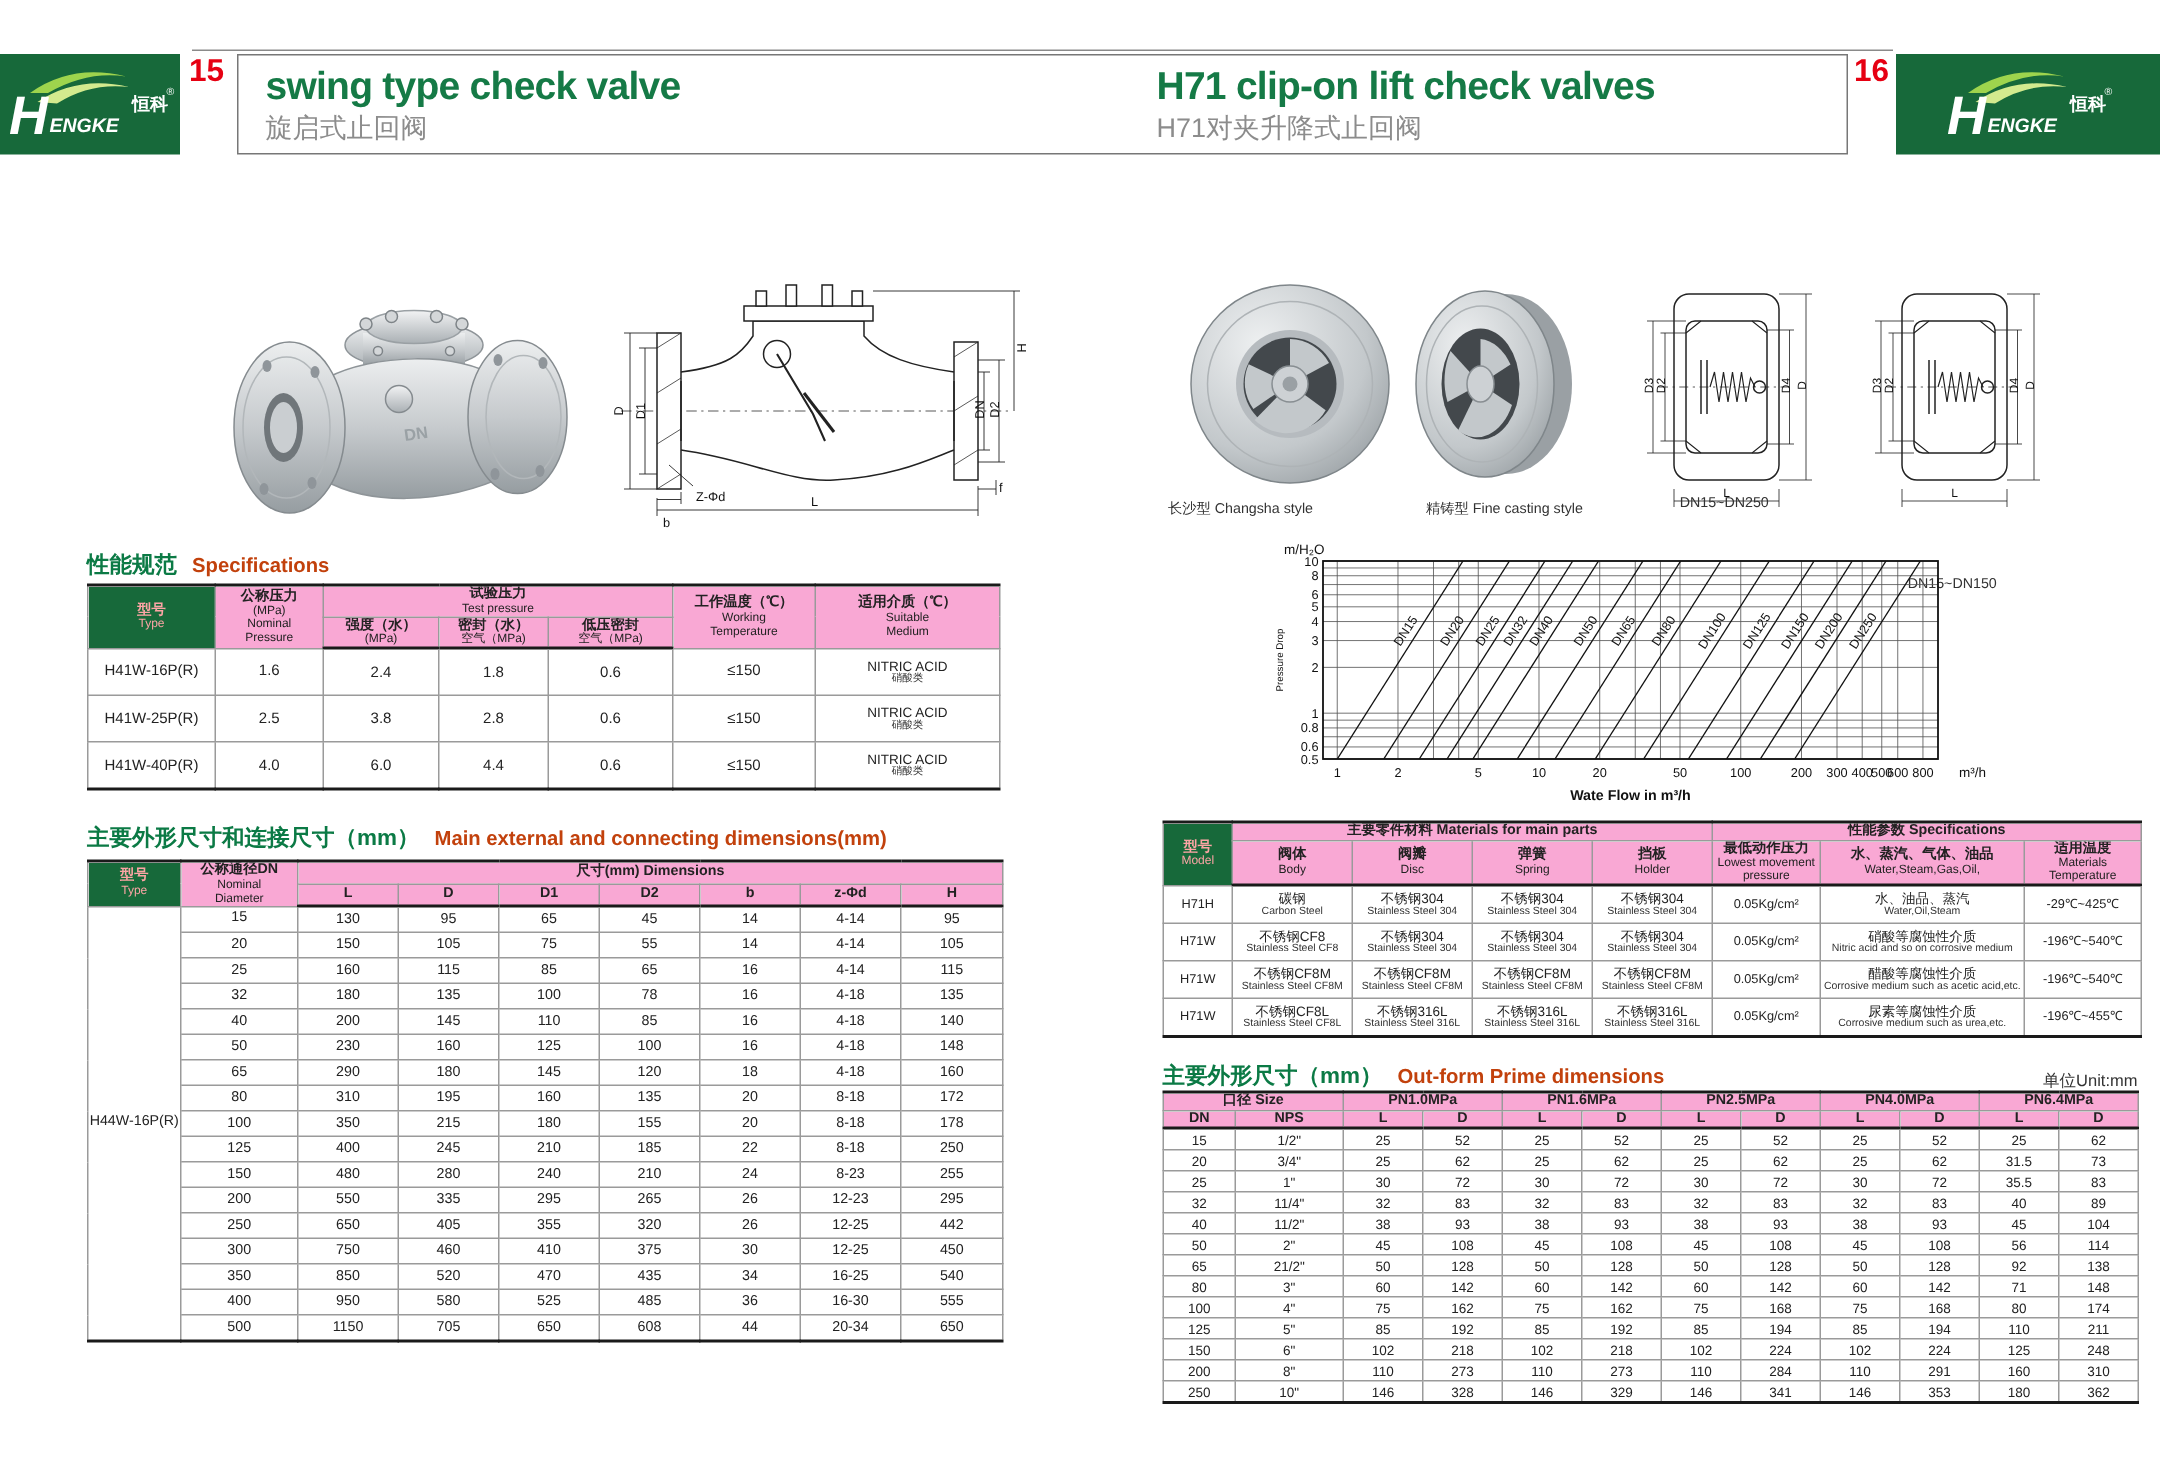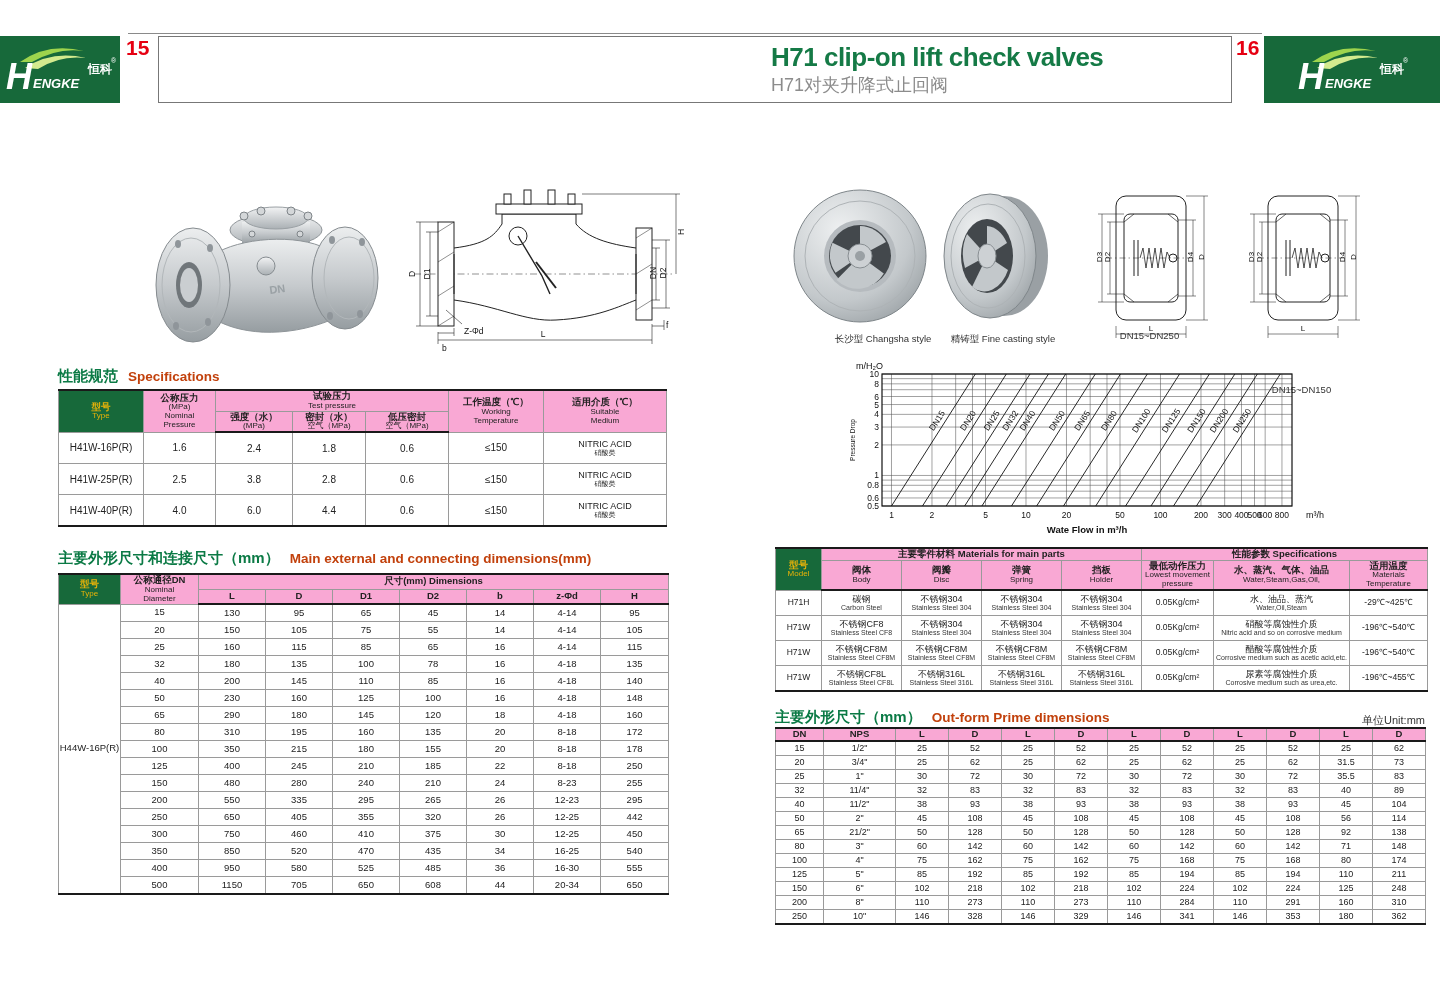--- a/index.html
+++ b/index.html
@@ -12,21 +12,21 @@
   .ttl{font-weight:800;font-size:26px;color:#157a46;letter-spacing:-0.5px;line-height:1.05;}
   .tsub{font-size:18px;color:#8c8c8c;margin-top:2px;}
   .sec .cn{font-size:15px;font-weight:bold;color:#0b7a45;}
   .sec .en{font-size:13.5px;font-weight:bold;color:#c2410c;margin-left:10px;}
   .cap{font-size:9.5px;color:#333;text-align:center;}
   .unit{font-size:11px;color:#333;}
   .tbl{border-collapse:collapse;table-layout:fixed;border-top:2px solid #1a1a1a;border-bottom:2px solid #1a1a1a;}
   .tbl th,.tbl td{border:1px solid #9a9a9a;padding:0;text-align:center;vertical-align:middle;line-height:1.12;overflow:hidden;}
   .tbl thead th{background:#f9a8d4;font-weight:bold;}
   .tbl tr.hsep th{border-bottom:2px solid #1a1a1a;}
-  .dark{background:#17693a !important;color:#eab308;margin-left:34px;}
+  .dark{background:#17693a !important;color:#fca5a5;margin-left:34px;}
   .l0{font-size:9.5px;font-weight:bold;}
   .l1{font-size:8px;font-weight:normal;}
   .spec td{font-size:10px;height:30px;}
   .dim td{font-size:9.5px;height:16px;}
   .mat td{font-size:8.5px;height:24px;}
   .of td{font-size:9px;height:13px;}
   .c0{font-size:9px;}
   .c1{font-size:7px;color:#333;}
   .hline{border-top:1px solid #8a8a8a;height:0;}
   svg text{font-family:"Liberation Sans",sans-serif;}
@@ -42,20 +42,24 @@
     <path d="M25 32 Q52 14 86 22 Q60 19 38 33 Z" fill="#d3ea8e"></path>
     <text x="6" y="53" font-size="36" font-weight="bold" font-style="italic" fill="#fff">H</text>
     <text x="33" y="52" font-size="13" font-weight="bold" font-style="italic" fill="#fff">ENGKE</text>
     <text x="88" y="37" font-size="12" font-weight="bold" fill="#fff">恒科</text>
     <text x="111" y="27" font-size="7" fill="#fff">®</text>
   </svg>
 </div>
 <div class="abs pagenum" style="left:126px;top:36px;">15</div>
 
 <div class="abs" id="title-box" style="left:158px;top:36px;width:1072px;height:65px;">
+  <div class="abs" style="left:18px;top:7px;">
+    <div class="ttl">swing type check valve</div>
+    <div class="tsub">旋启式止回阀</div>
+  </div>
   <div class="abs" style="left:612px;top:7px;">
     <div class="ttl">H71 clip-on lift check valves</div>
     <div class="tsub">H71对夹升降式止回阀</div>
   </div>
 </div>
 
 <div class="abs pagenum" style="left:1236px;top:36px;">16</div>
 <div class="abs greenbox" style="left:1264px;top:36px;width:176px;height:67px;">
   <svg width="120" height="67" viewBox="0 0 120 67" style="margin-left:28px;">
     <path d="M20 26 Q48 6 84 15 Q58 11 32 26 Z" fill="#9ed44d"></path>
@@ -538,21 +542,21 @@
     <ellipse cx="50" cy="68" rx="37" ry="52" fill="none" stroke="#aeb3b6"></ellipse>
     <ellipse cx="49" cy="68" rx="26" ry="37" fill="#43484c"></ellipse>
     <g fill="#c3c8cb">
       <path d="M49 68 L49 38 A26 37 0 0 1 69 55 Z"></path>
       <path d="M49 68 L70 82 A26 37 0 0 1 34 99 Z"></path>
       <path d="M49 68 L27 80 A26 37 0 0 1 29 46 Z"></path>
     </g>
     <ellipse cx="49" cy="68" rx="9" ry="12" fill="#cdd1d4" stroke="#888e92"></ellipse>
   </svg>
 </div>
-<div class="abs cap" style="left:808px;top:333px;width:150px;">长沙型 Changsha style</div>
+<div class="abs cap" style="left:752px;top:333px;width:150px;">长沙型 Changsha style</div>
 <div class="abs cap" style="left:928px;top:333px;width:150px;">精铸型 Fine casting style</div>
 
 <div class="abs" id="rdraw1" style="left:1082px;top:182px;">
   <svg width="135" height="168" viewBox="0 0 135 168">
     <g stroke="#222" fill="none" stroke-width="1">
       <rect x="34" y="14" width="70" height="124" rx="10" fill="#fff"></rect>
       <rect x="42" y="32" width="54" height="88" rx="6"></rect>
       <path d="M42 40 L52 32 M96 40 L86 32 M42 112 L52 120 M96 112 L86 120" stroke-width="0.7"></path>
       <line x1="24" y1="76" x2="114" y2="76" stroke-width="0.5" stroke-dasharray="6 3 1.5 3"></line>
       <line x1="52" y1="58" x2="52" y2="94"></line>
@@ -903,20 +907,40 @@
         <col style="width: 53px;">
         <col style="width: 53px;">
         <col style="width: 53px;">
         <col style="width: 53px;">
         <col style="width: 53px;">
         <col style="width: 53px;">
         <col style="width: 53px;">
         <col style="width: 53px;">
       </colgroup>
       <thead>
+        <tr>
+          <th colspan="2">
+            <div class="l0">口径 Size</div>
+          </th>
+          <th colspan="2">
+            <div class="l0">PN1.0MPa</div>
+          </th>
+          <th colspan="2">
+            <div class="l0">PN1.6MPa</div>
+          </th>
+          <th colspan="2">
+            <div class="l0">PN2.5MPa</div>
+          </th>
+          <th colspan="2">
+            <div class="l0">PN4.0MPa</div>
+          </th>
+          <th colspan="2">
+            <div class="l0">PN6.4MPa</div>
+          </th>
+        </tr>
         <tr class="hsep">
           <th>
             <div class="l0">DN</div>
           </th>
           <th>
             <div class="l0">NPS</div>
           </th>
           <th>
             <div class="l0">L</div>
           </th>

